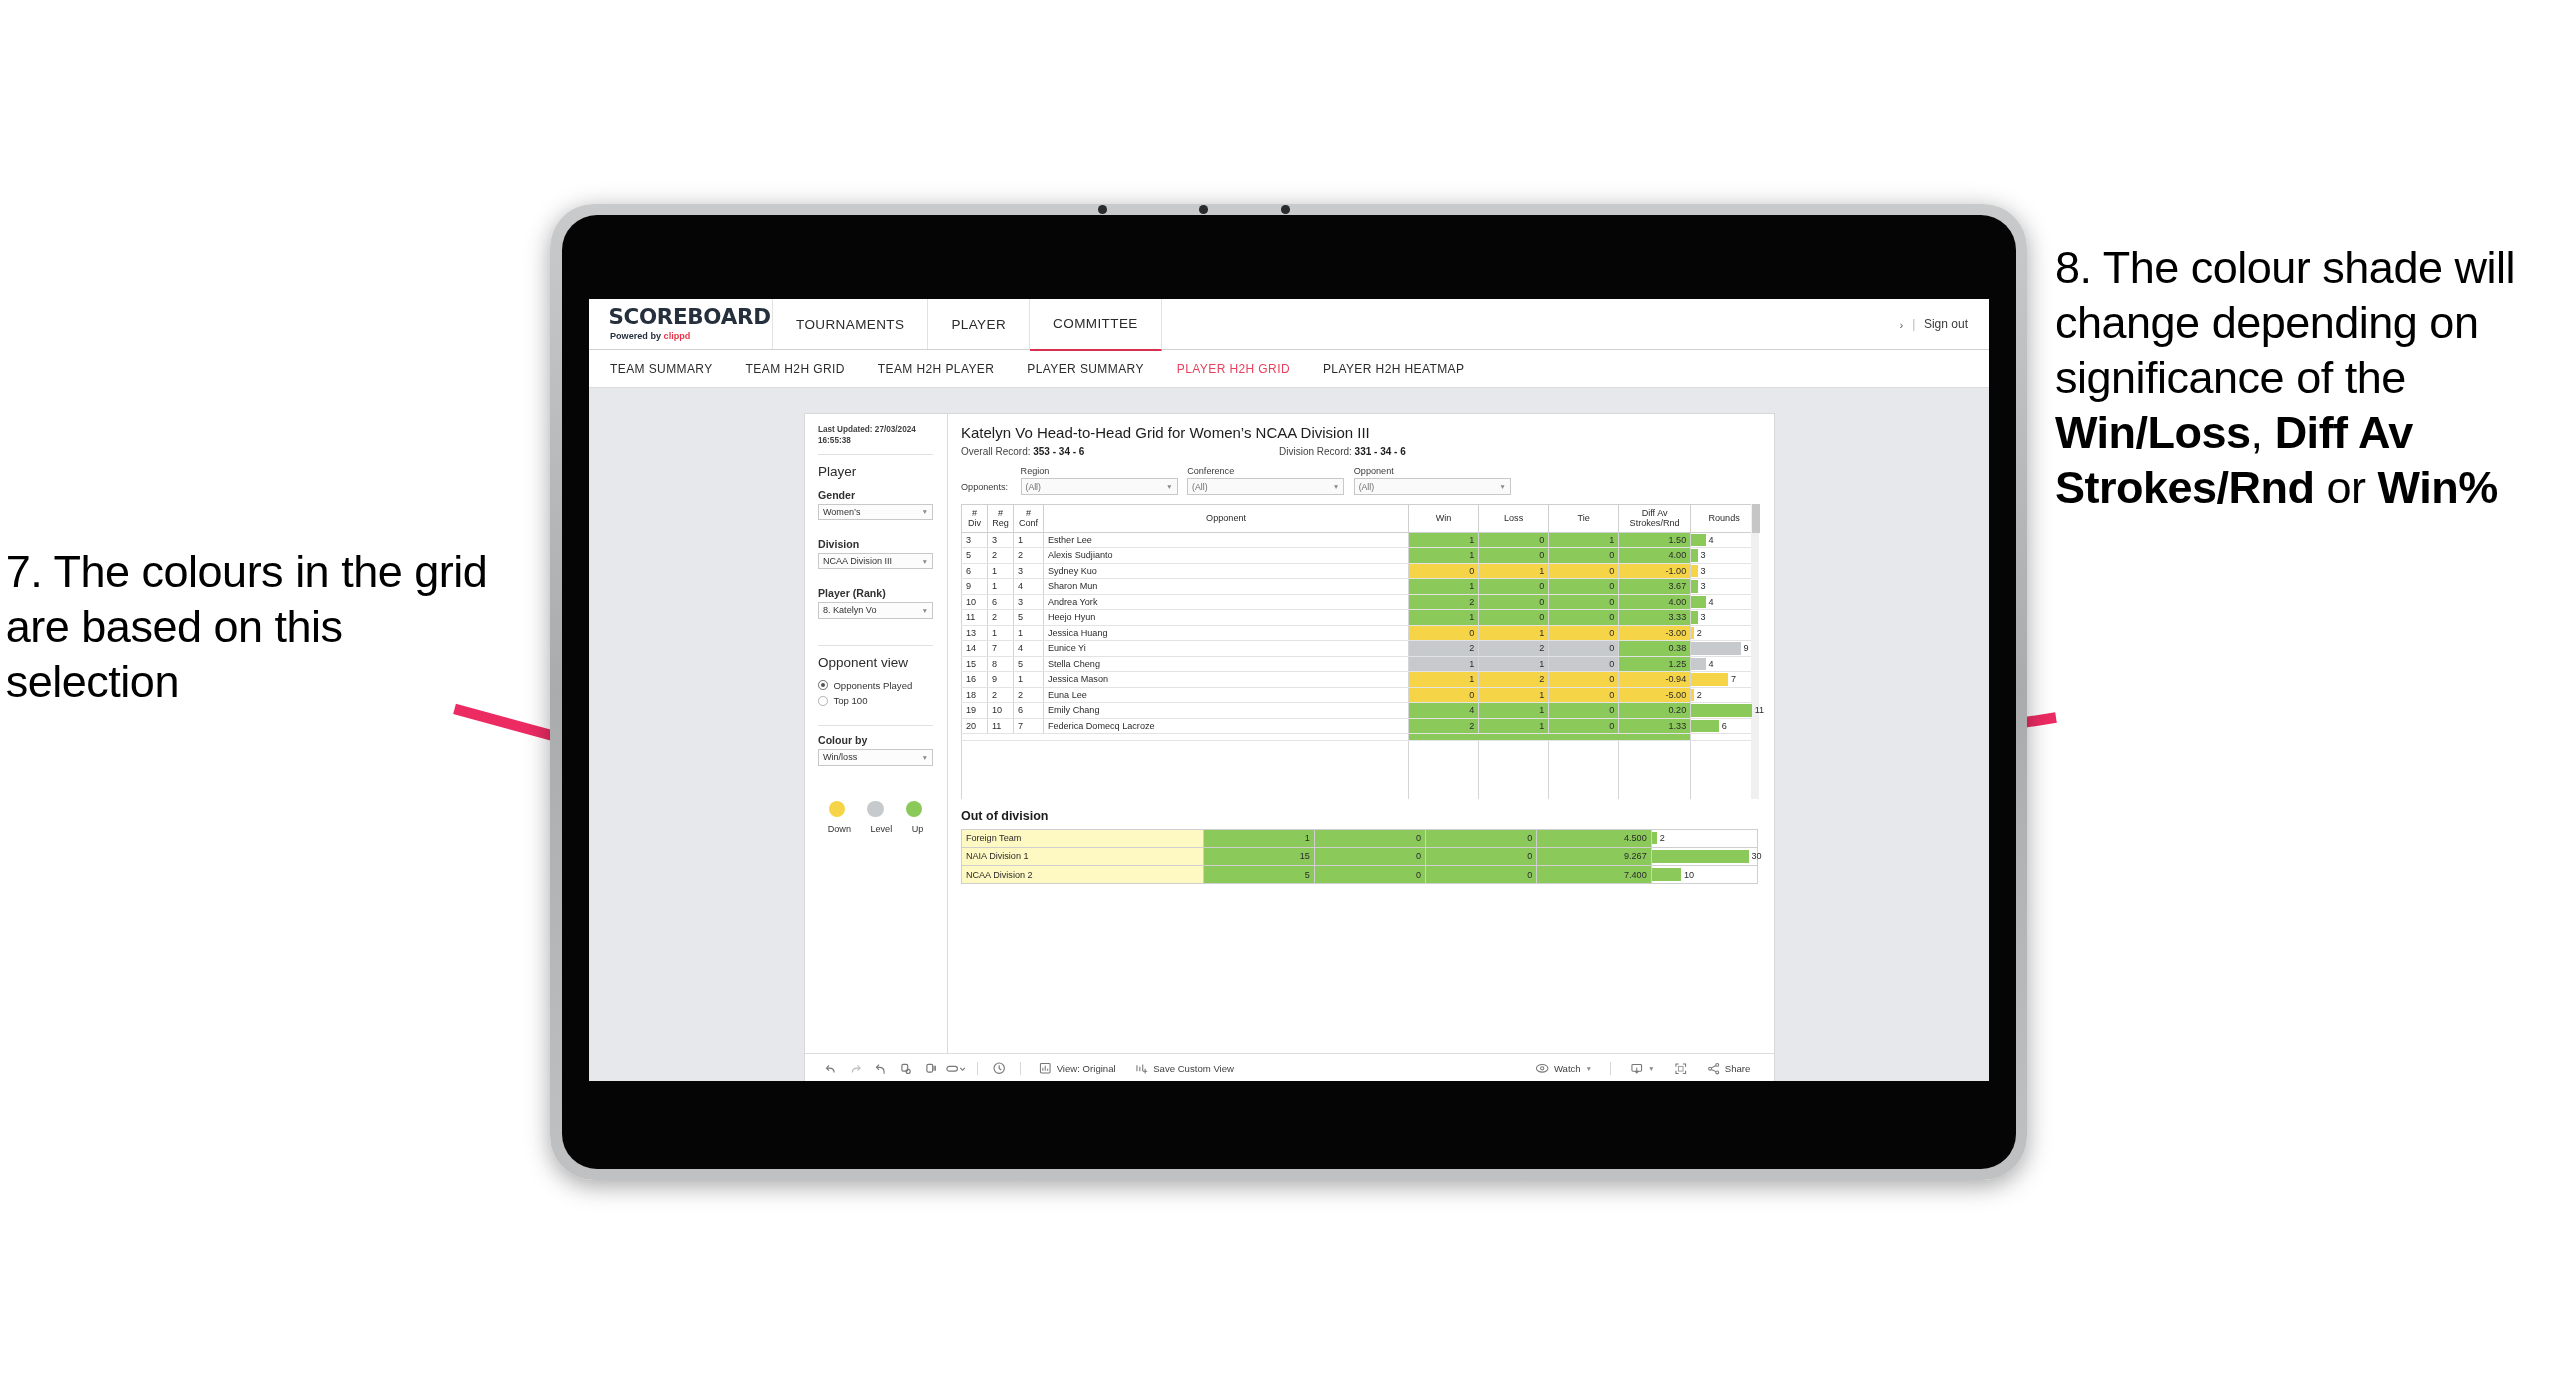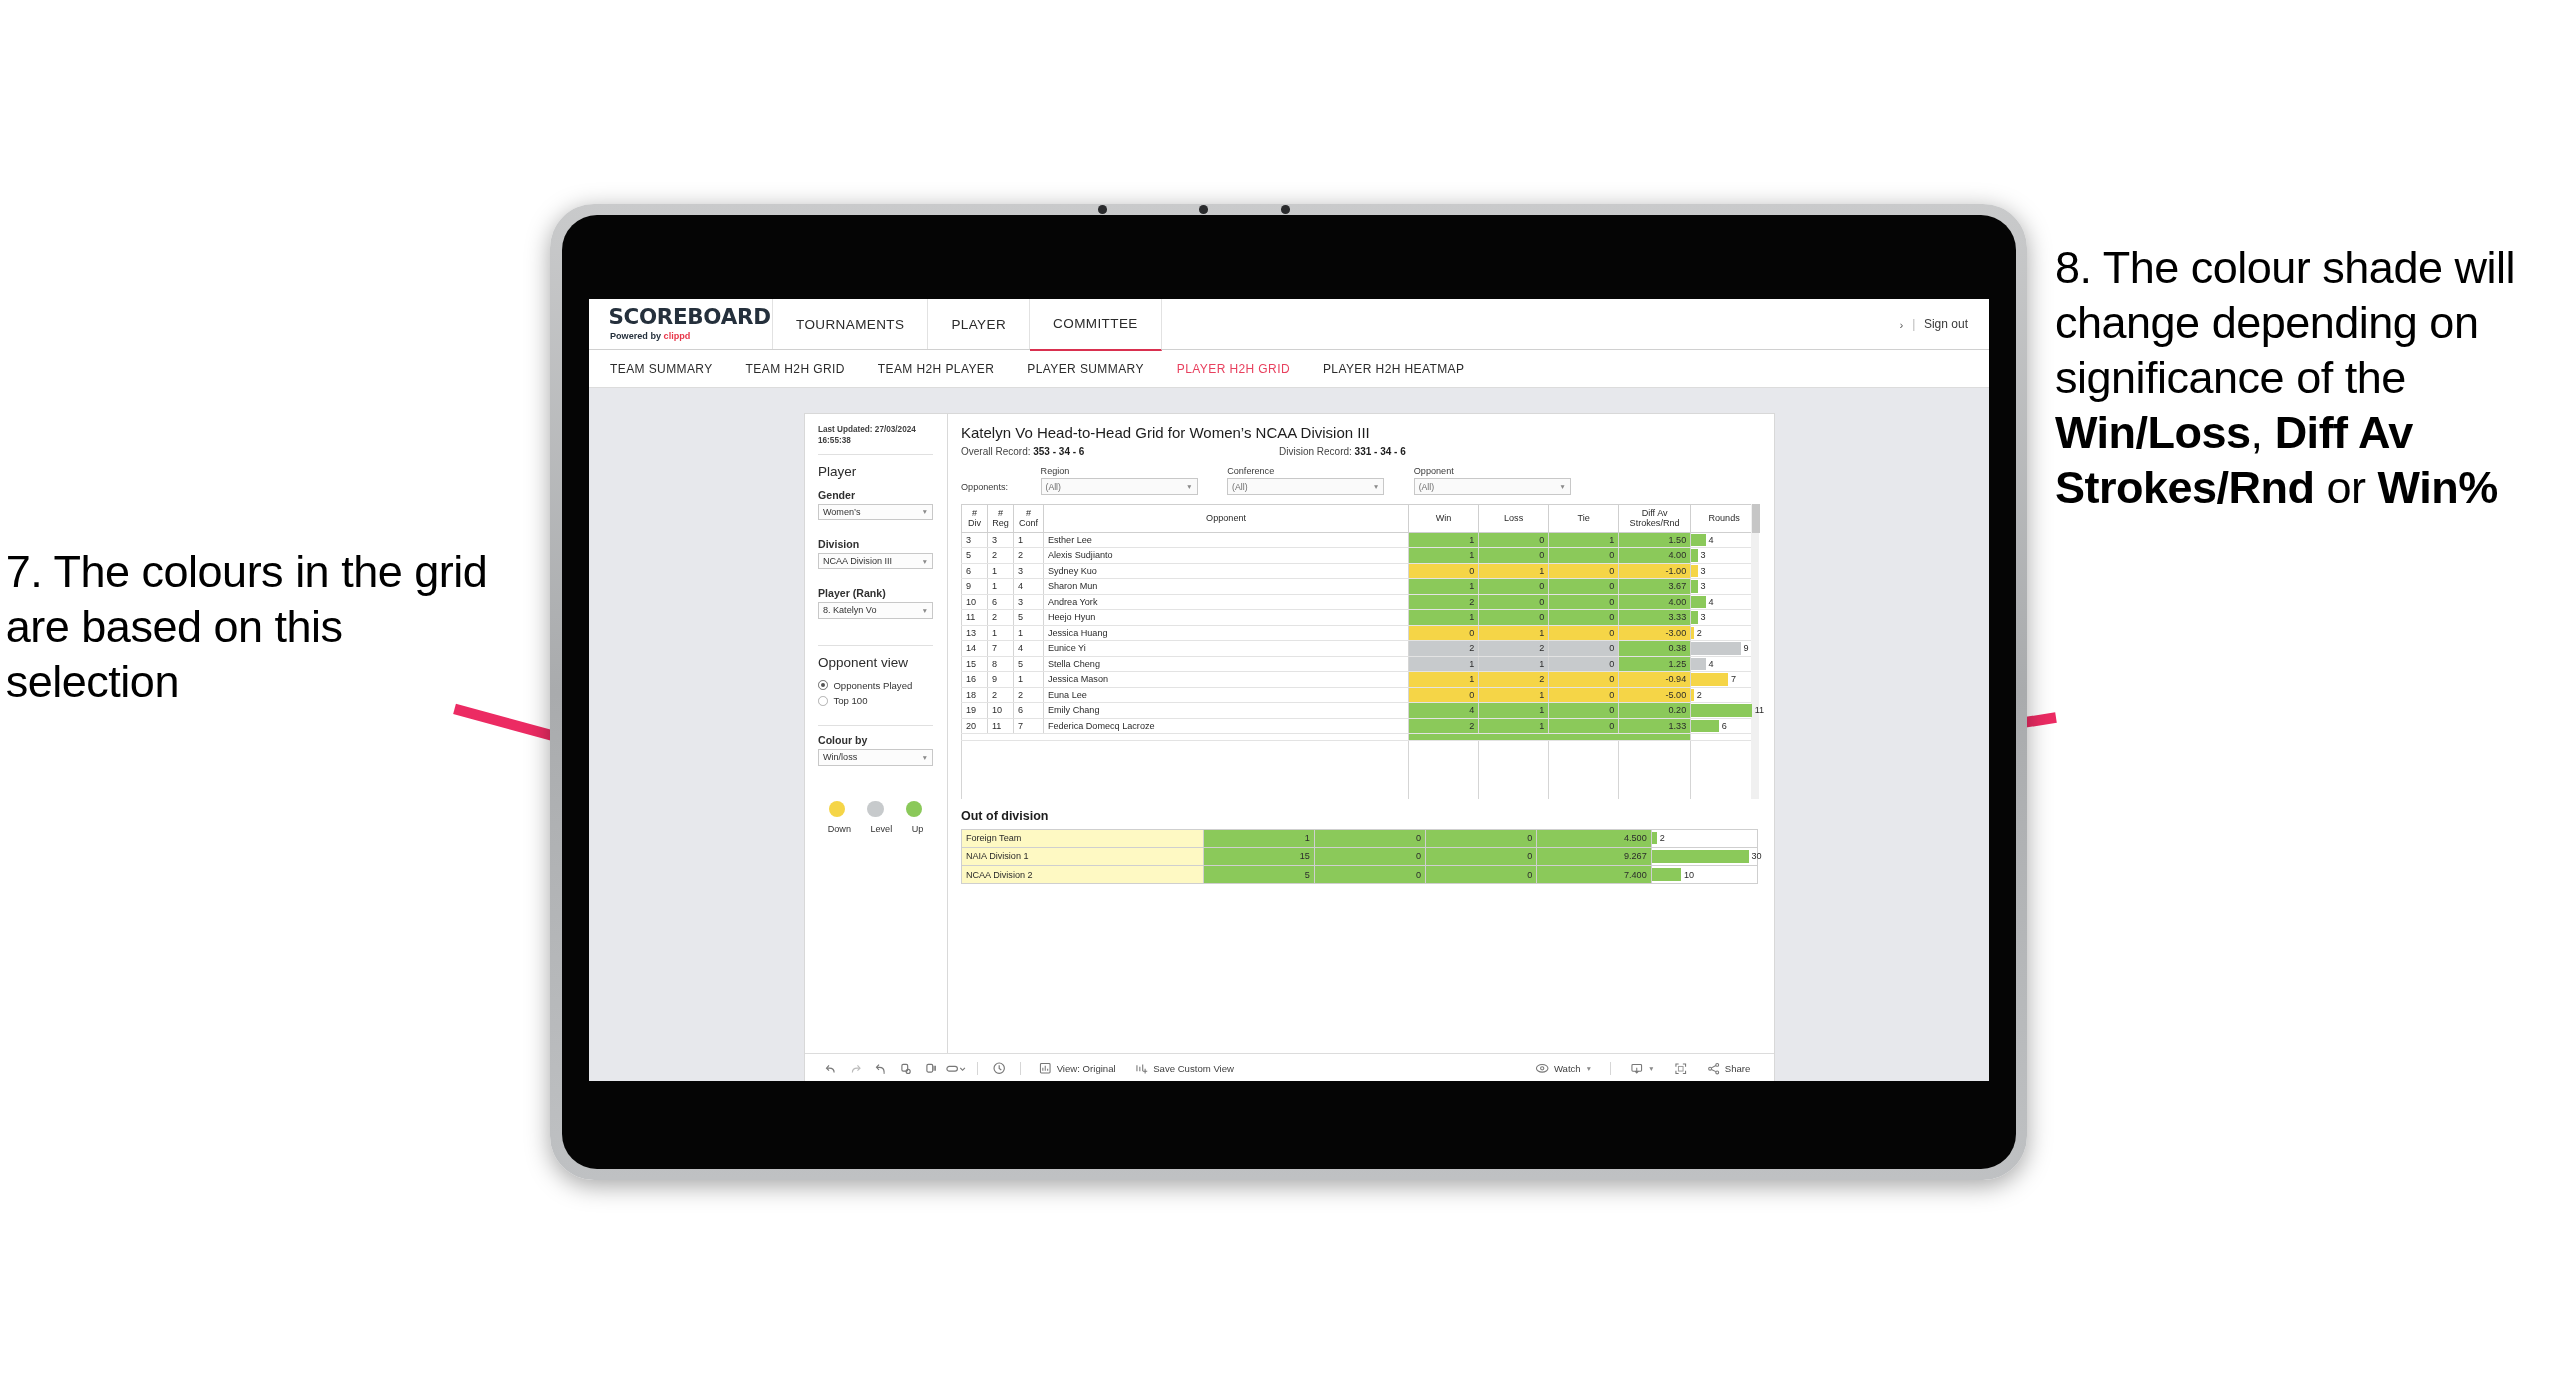--- a/index.html
+++ b/index.html
@@ -159,21 +159,21 @@
   
   #content{ flex:1; padding:9.6px 15.4px 0 13.5px; box-sizing:border-box; min-width:0;}
   #viz-title{ font-size:15px; color:#1d1d1d; margin:0 0 5.8px 0; font-weight:400;}
   #records{ display:flex; font-size:10px; color:#444; margin-bottom:8.7px;}
   #records .rec{ margin-right:0; }
   #records .rec:first-child{ width:318px; }
   #records b{ color:#1d1d1d; font-weight:700;}
 
   #opp-filters{ display:flex; align-items:flex-end; gap:9.6px; margin-bottom:8.7px;}
   #opp-filters .oplabel{ font-size:9.1px; color:#3b3b3b; padding-bottom:2.9px; width:50px;}
-  .opfield{ width:157px;margin-left:20px;}
+  .opfield{ width:157px;}
   .opfield .oph{ font-size:9.1px; color:#3b3b3b; margin-bottom:1.9px;}
   .opsel{
     height:15.4px; border:1px solid #c8c8c8; background:#fafafa;
     display:flex;align-items:center;justify-content:space-between;
     padding:0 3.9px; font-size:8.7px; color:#6d6d6d; cursor:pointer;
   }
 
   
   table{ border-collapse:collapse; width:100%; table-layout:fixed;}
   #grid-wrap{ position:relative; }

